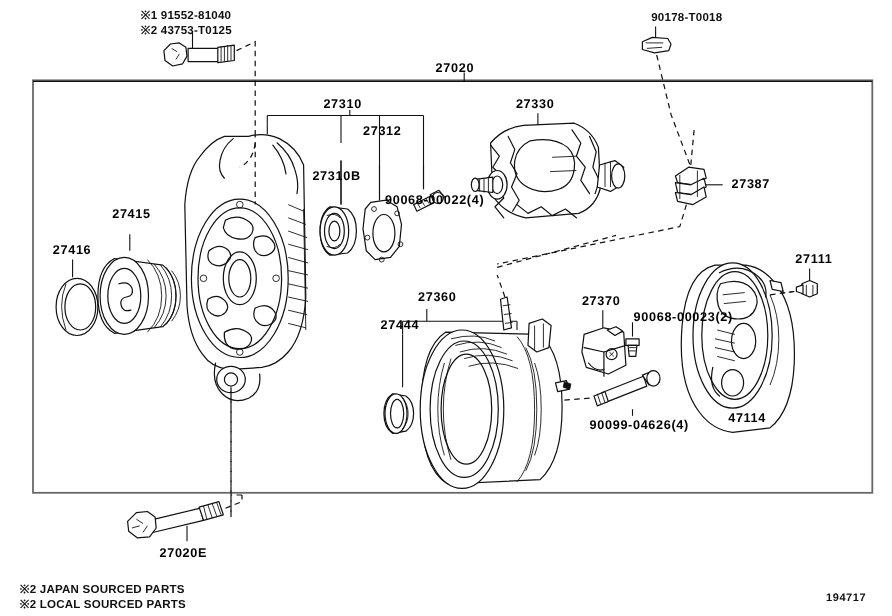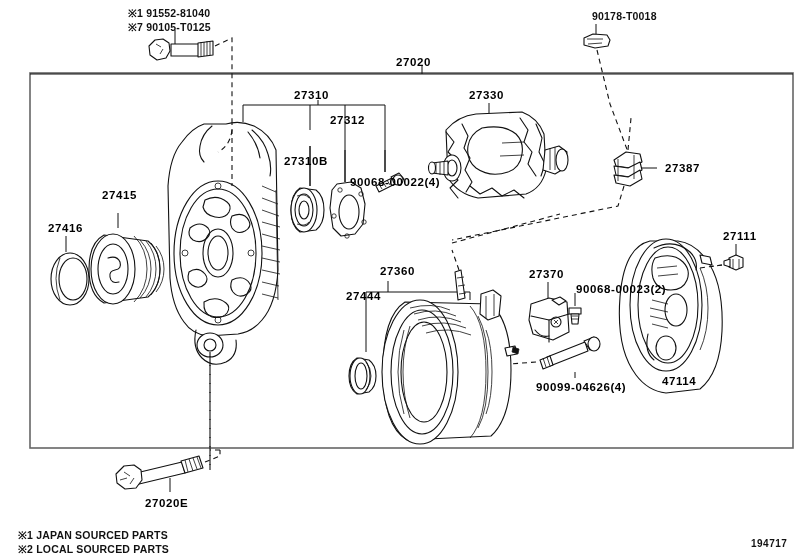--- a/index.html
+++ b/index.html
@@ -325,21 +325,21 @@
     </g>
 
     <g>
       <path class="dash" d="M210,356 L210,470"></path>
       <path class="dash" d="M452,243 L560,214"></path>
     </g>
   </svg>
 
   <div>
     <div class="note" style="left:128px;top:6px;">※1 91552-81040</div>
-    <div class="note" style="left:128px;top:20px;">※7 90105-T0125</div>
+    <div class="note" style="left:128px;top:20px;">※2 43753-T0125</div>
     <div class="note" style="left:570px;top:10px;margin-left:22px;">90178-T0018</div>
   </div>
 
   <div>
     <div class="lbl" style="left:396px;top:56px;">27020</div>
     <div class="lbl" style="left:294px;top:89px;">27310</div>
     <div class="lbl" style="left:330px;top:114px;text-align:center;">27312</div>
     <div class="lbl" style="left:284px;top:135px;margin-top:20px;">27310B</div>
     <div class="lbl" style="left:350px;top:135px;margin-top:41px;">90068-00022(4)</div>
     <div class="lbl" style="left:469px;top:89px;">27330</div>
@@ -350,19 +350,19 @@
     <div class="lbl" style="left:380px;top:265px;">27360</div>
     <div class="lbl" style="left:346px;top:290px;">27444</div>
     <div class="lbl" style="left:529px;top:268px;">27370</div>
     <div class="lbl" style="left:544px;top:283px;margin-left:32px;">90068-00023(2)</div>
     <div class="lbl" style="left:536px;top:381px;">90099-04626(4)</div>
     <div class="lbl" style="left:662px;top:375px;">47114</div>
     <div class="lbl" style="left:145px;top:497px;">27020E</div>
   </div>
 
   <div>
-    <div class="foot" style="left:18px;top:528px;">※1 JAPAN SOURCED PARTS</div>
+    <div class="foot" style="left:18px;top:528px;">※2 JAPAN SOURCED PARTS</div>
     <div class="foot" style="left:18px;top:542px;">※2 LOCAL SOURCED PARTS</div>
   </div>
 
   <div class="corner" style="left:751px;top:538px;">194717</div>
 
 </div>
 
 </body></html>

